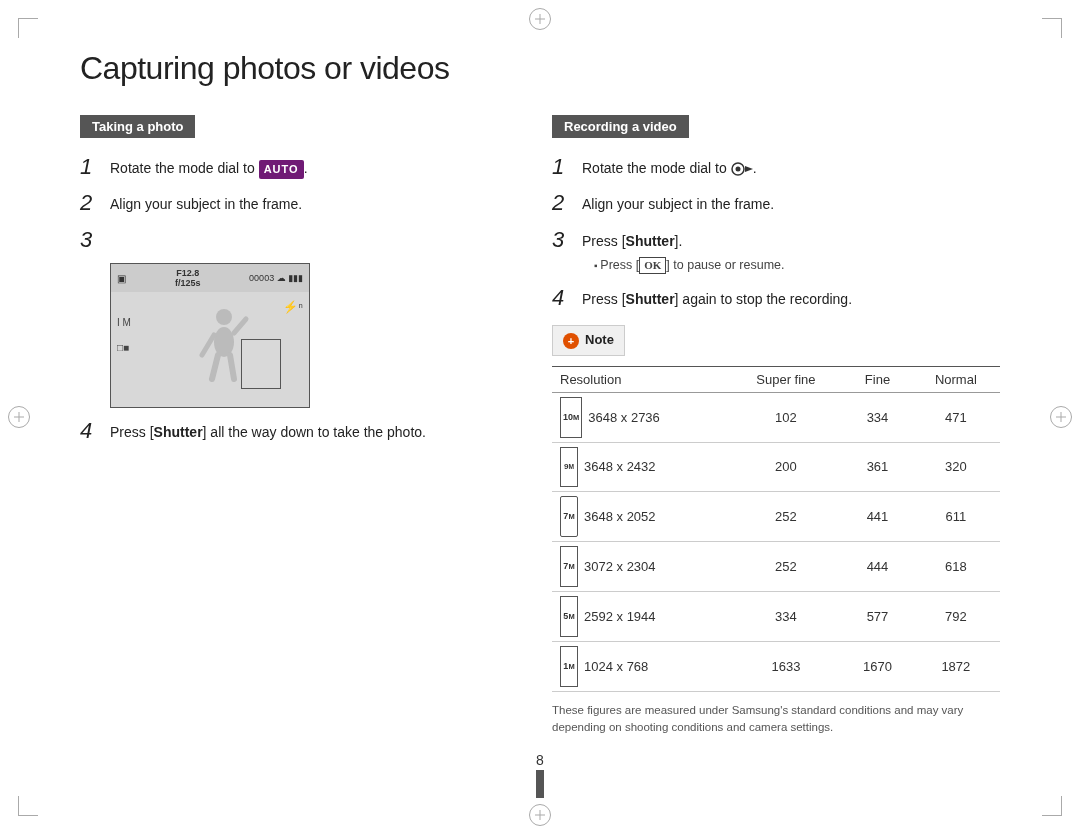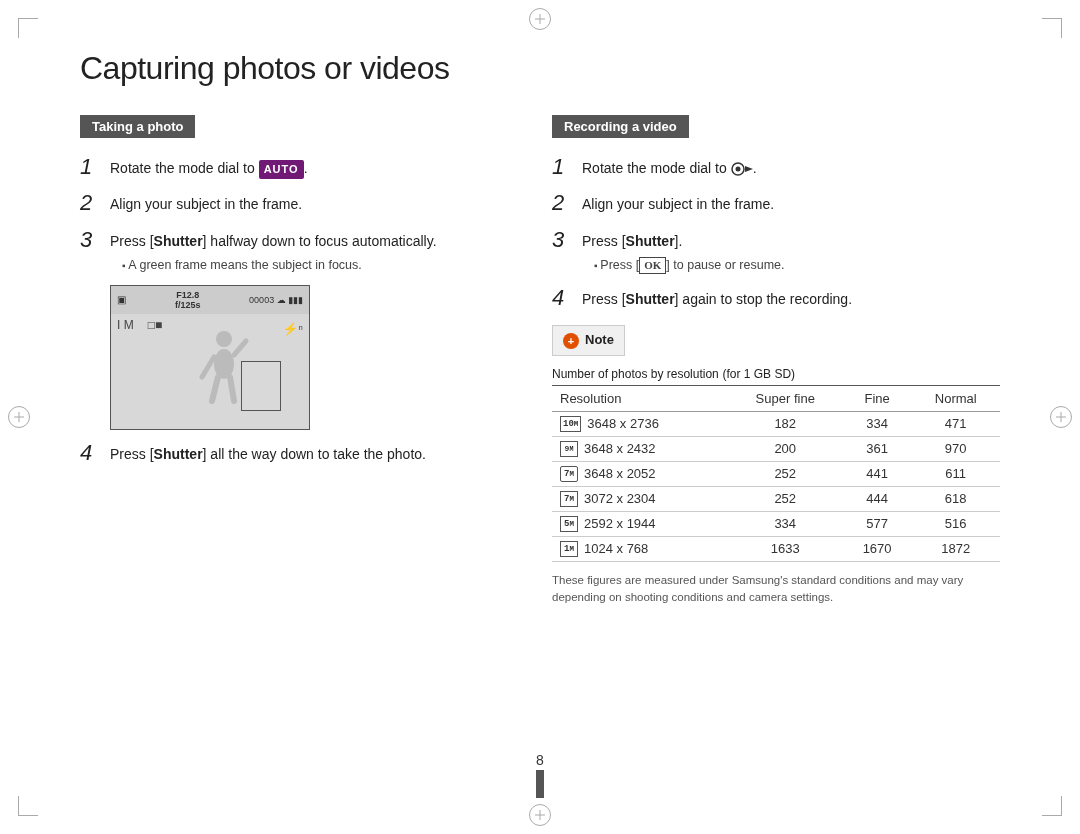--- a/index.html
+++ b/index.html
@@ -207,25 +207,25 @@
       width: 40px;
       height: 50px;
       border: 1.5px solid #555;
       background: rgba(220,220,220,0.3);
     }
 
     
     .left-indicators {
       position: absolute;
       left: 6px;
-      top: 4px;
-      font-size: 12px;
+      top: 25px;
+      font-size: 10px;
       color: #444;
       display: flex;
-      flex-direction: row;
+      flex-direction: column;
       gap: 14px;
     }
 
     .flash-icon {
       font-size: 12px;
       color: #555;
       position: absolute;
       right: 6px;
       top: 8px;
     }
@@ -309,25 +309,24 @@
       display: flex;
       align-items: center;
       gap: 4px;
     }
 
     .res-icon {
       display: inline-block;
       border: 1px solid #555;
       font-size: 9px;
       font-weight: bold;
-      padding: 0 2px;
+      padding: 12px 2px;
       min-width: 18px;
       text-align: center;
       line-height: 14px;
-      font-family: Liberation Mono, monospace;
     }
 
     .footnote {
       font-size: 11.5px;
       color: #555;
       margin-top: 10px;
       line-height: 1.5;
     }
 
     
@@ -378,24 +377,20 @@
           </div>
         </li>
 
         <li class="step">
           <span class="step-num">2</span>
           <div class="step-text">Align your subject in the frame.</div>
         </li>
 
         <li class="step">
           <span class="step-num">3</span>
-          <div class="step-text">
-            Press [<b>Shutter</b>] halfway down to focus automatically.
-            <div class="step-sub">A green frame means the subject in focus.</div>
-          </div>
         </li>
       </ol>
 
       
       <div class="camera-display">
         <div class="camera-top-bar">
           <div style="font-size:10px;color:#333;">▣</div>
           <div class="camera-info">F12.8<br>f/125s</div>
           <div style="font-size:9px;color:#333;">00003 ☁ ▮▮▮</div>
         </div>
@@ -476,65 +471,61 @@
         </li>
       </ol>
 
       
       <div class="note-box">
         <div class="note-icon">+</div>
         <span>Note</span>
       </div>
 
       
-      <div class="table-title">
-        <span>Number of photos by resolution</span>
-        <span style="font-weight:normal;font-size:12px;">(for 1 GB SD)</span>
-      </div>
 
       
       <table>
         <thead>
           <tr>
             <th>Resolution</th>
             <th>Super fine</th>
             <th>Fine</th>
             <th>Normal</th>
           </tr>
         </thead>
         <tbody id="table-body">
         <tr>
     <td style="display:flex;align-items:center;gap:6px;"><span class="res-icon">10<small>M</small></span> 3648 x 2736</td>
-    <td>182</td>
+    <td>102</td>
     <td>334</td>
     <td>471</td>
   </tr>
             <tr>
     <td style="display:flex;align-items:center;gap:6px;"><span class="res-icon" style="font-size:8px;">9<small>M</small></span> 3648 x 2432</td>
     <td>200</td>
     <td>361</td>
-    <td>970</td>
+    <td>320</td>
   </tr>
             <tr>
     <td style="display:flex;align-items:center;gap:6px;"><span class="res-icon" style="border-radius:2px;">7<small>M</small></span> 3648 x 2052</td>
     <td>252</td>
     <td>441</td>
     <td>611</td>
   </tr>
             <tr>
     <td style="display:flex;align-items:center;gap:6px;"><span class="res-icon">7<small>M</small></span> 3072 x 2304</td>
     <td>252</td>
     <td>444</td>
     <td>618</td>
   </tr>
             <tr>
     <td style="display:flex;align-items:center;gap:6px;"><span class="res-icon">5<small>M</small></span> 2592 x 1944</td>
     <td>334</td>
     <td>577</td>
-    <td>516</td>
+    <td>792</td>
   </tr>
             <tr>
     <td style="display:flex;align-items:center;gap:6px;"><span class="res-icon">1<small>M</small></span> 1024 x 768</td>
     <td>1633</td>
     <td>1670</td>
     <td>1872</td>
   </tr>
           </tbody>
       </table>
 

